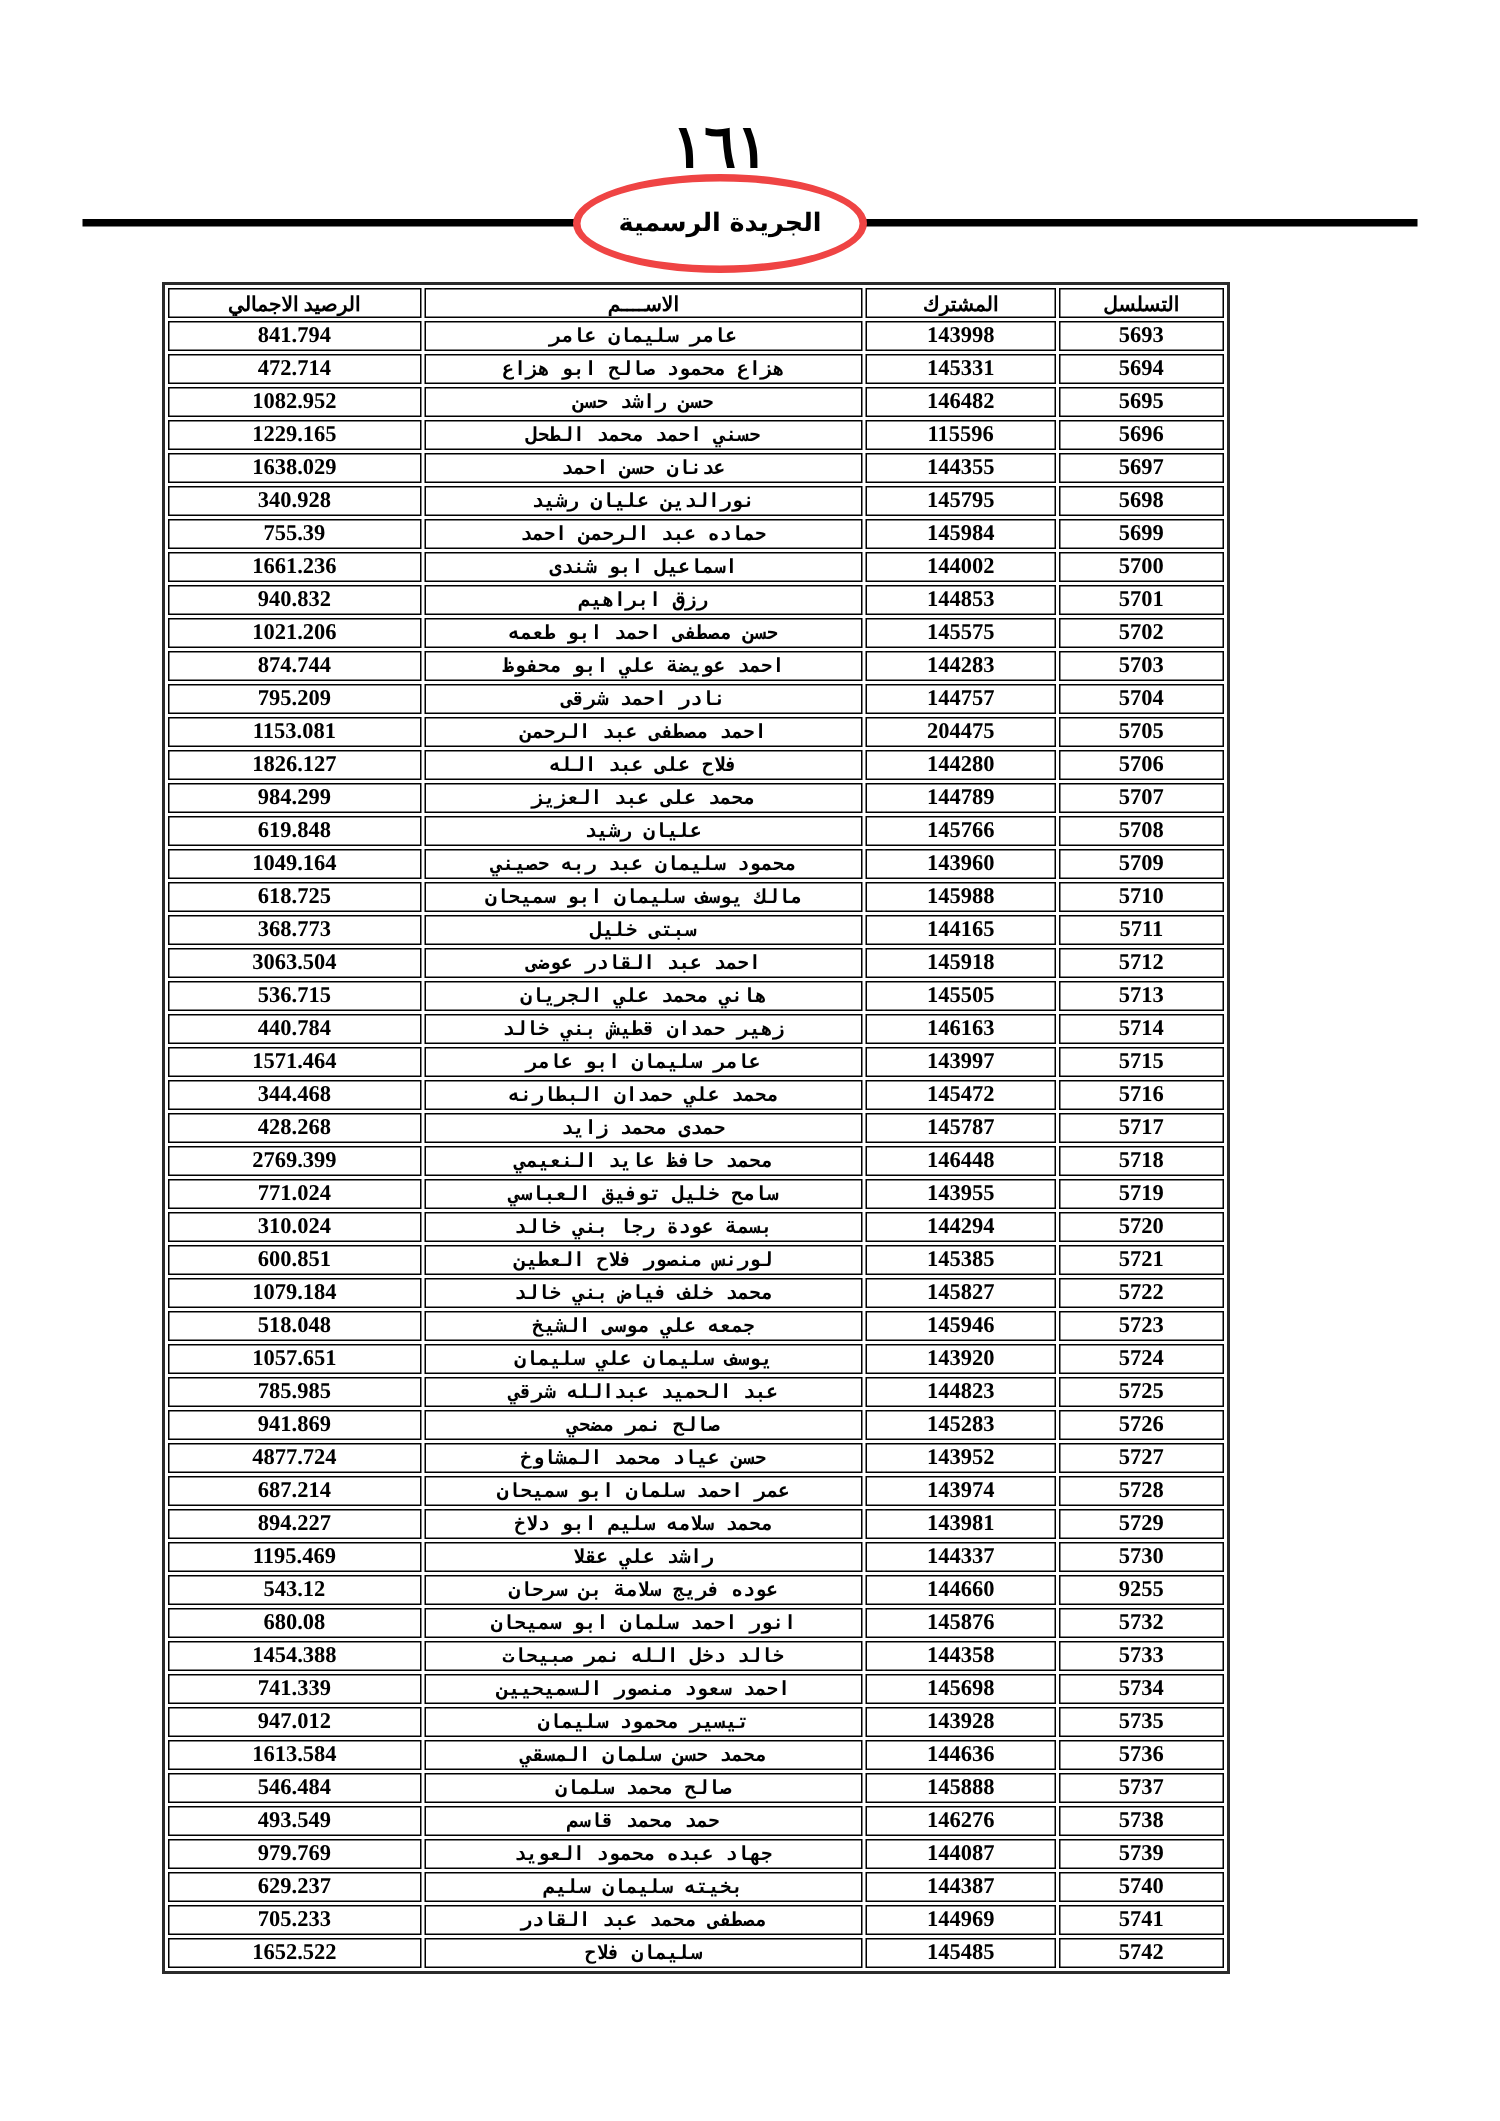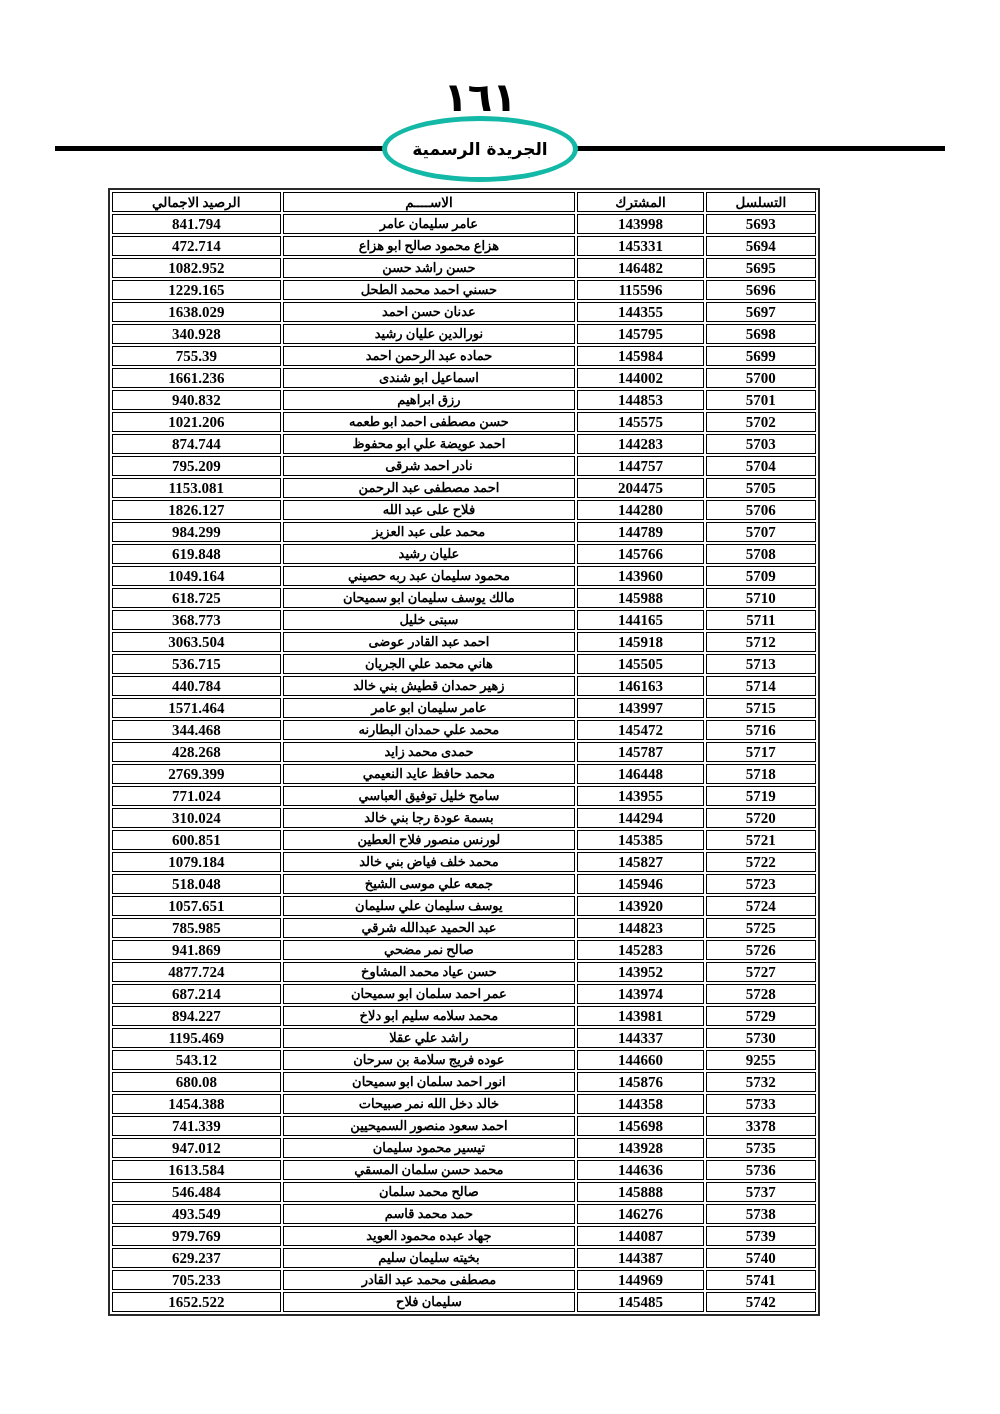--- a/index.html
+++ b/index.html
@@ -2,28 +2,28 @@
 <html lang="ar"><head>
 <meta charset="utf-8">
 <style>
   html,body{margin:0;padding:0;}
   body{
     width:1000px;height:1414px;background:#ffffff;position:relative;
     font-family:"DejaVu Sans",sans-serif;color:#000;
   }
   .page-number{
     position:absolute;top:74px;left:0;width:960px;text-align:center;
-    font-size:40px;font-weight:bold;letter-spacing:2px;
+    font-size:40px;font-weight:bold;letter-spacing:2px;font-family:Liberation Serif, serif;
   }
   .rule{
     position:absolute;top:146px;left:55px;width:890px;height:5px;background:#000;
   }
   .banner-ellipse{
     position:absolute;top:116px;left:382px;width:196px;height:66px;
-    box-sizing:border-box;border:5px solid #14b8a6;border-radius:50%;
+    box-sizing:border-box;border:5px solid #ef4444;border-radius:50%;
     background:#fff;display:flex;align-items:center;justify-content:center;
     z-index:2;
   }
   .banner-ellipse span{
     font-size:17px;font-weight:bold;white-space:nowrap;direction:rtl;
   }
   table.gazette{
     position:absolute;top:188px;left:108px;width:712px;
     border-collapse:separate;border-spacing:2px;
     border:2px solid #2b2b2b;background:#fff;table-layout:fixed;
@@ -34,21 +34,21 @@
     font-weight:bold;overflow:hidden;white-space:nowrap;
   }
   table.gazette th{
     font-size:13.5px;font-family:Liberation Serif, serif;
   }
   td.num{
     font-family:"Liberation Serif",serif;font-size:15px;
     direction:ltr;
   }
   td.name{
-    font-size:13px;font-family:Liberation Serif, serif;
+    font-size:13px;font-family:Liberation Mono, monospace;
   }
   col.c-serial{width:110px;}
   col.c-subscriber{width:126px;}
   col.c-name{width:292px;}
   col.c-balance{width:168px;}
 </style>
 </head>
 <body>
 
 <div class="page-number">١٦١</div>
@@ -315,21 +315,21 @@
         <td class="name">انور احمد سلمان ابو سميحان</td>
         <td class="num">680.08</td>
       </tr>
       <tr>
         <td class="num">5733</td>
         <td class="num">144358</td>
         <td class="name">خالد دخل الله نمر صبيحات</td>
         <td class="num">1454.388</td>
       </tr>
       <tr>
-        <td class="num">3378</td>
+        <td class="num">5734</td>
         <td class="num">145698</td>
         <td class="name">احمد سعود منصور السميحيين</td>
         <td class="num">741.339</td>
       </tr>
       <tr>
         <td class="num">5735</td>
         <td class="num">143928</td>
         <td class="name">تيسير محمود سليمان</td>
         <td class="num">947.012</td>
       </tr>

